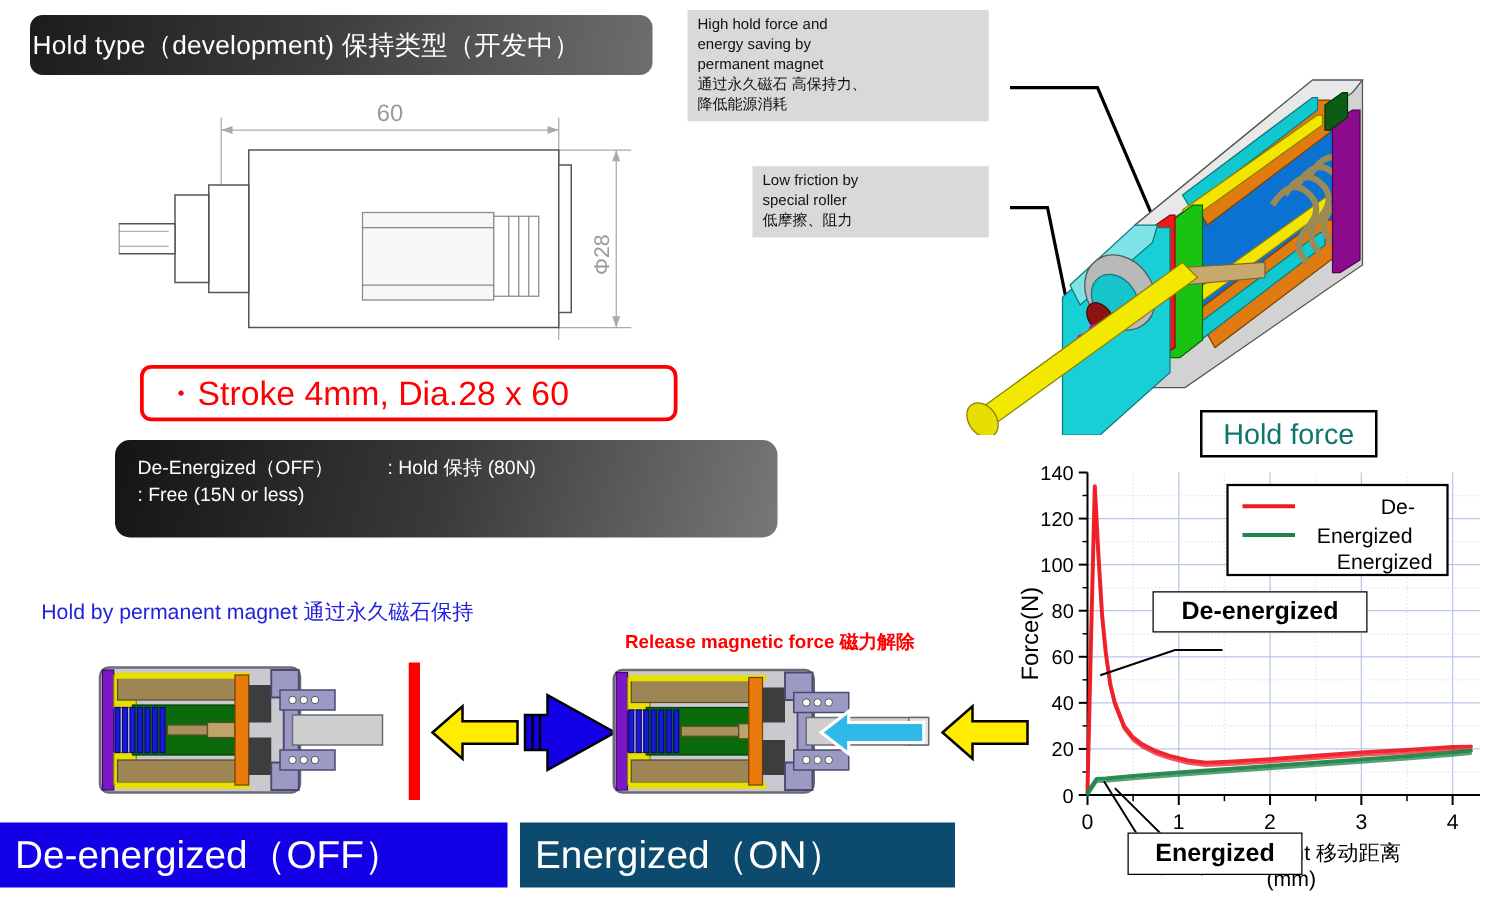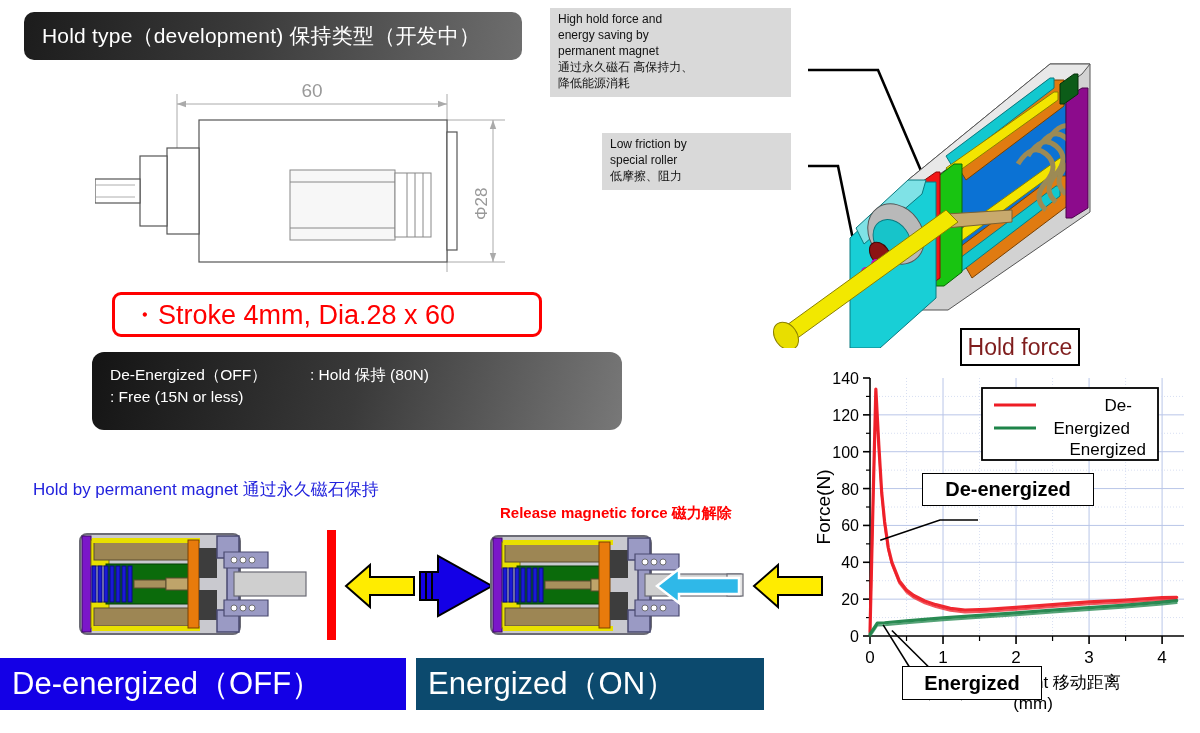--- a/index.html
+++ b/index.html
@@ -8,21 +8,21 @@
     width:1200px; height:733px; position:relative;
     background:#ffffff; overflow:hidden;
     font-family:"Liberation Sans", sans-serif;
   }
 
   
   #title-pill {
     position:absolute; left:24px; top:12px; width:498px; height:48px;
     border-radius:10px;
     background:linear-gradient(100deg,#1c1c1c 0%,#3b3b3b 45%,#6e6e6e 100%);
-    color:#fff; display:flex; align-items:center; padding-left:18px;
+    color:#fff; display:flex; align-items:center; padding-left:2px;
     font-size:21px; letter-spacing:.2px;
   }
 
   
   .gray-box {
     position:absolute; background:#d9d9d9; color:#111;
     font-size:12px; line-height:1.33; padding:4px 6px 5px 8px;
     white-space:pre-line;
   }
   #note-high-force { left:550px; top:8px; width:241px; }
@@ -64,22 +64,22 @@
     position:absolute; top:658px; height:52px; color:#fff;
     font-size:31px; display:flex; align-items:center; padding-left:12px;
     white-space:nowrap;
   }
   #banner-off { left:0px; width:406px; background:#1400e6; }
   #banner-on  { left:416px; width:348px; background:#0c4a6e; }
 
   
   #chart-wrap { position:absolute; left:812px; top:318px; width:388px; height:415px; }
   #chart-title {
-    position:absolute; left:148px; top:10px; width:120px; height:38px;
-    border:2px solid #000; background:#fff; color:#7f1d1d;
+    position:absolute; left:148px; top:10px; width:142px; height:38px;
+    border:2px solid #000; background:#fff; color:#0f766e;
     font-size:23px; display:flex; align-items:center; justify-content:center;
   }
   #chart-svg { position:absolute; left:0; top:52px; }
 
   .cl-box {
     position:absolute; border:1.6px solid #000; background:#fff;
     font-size:20px; display:flex; align-items:center; justify-content:center;
     color:#000;
     font-weight:bold;
   }

